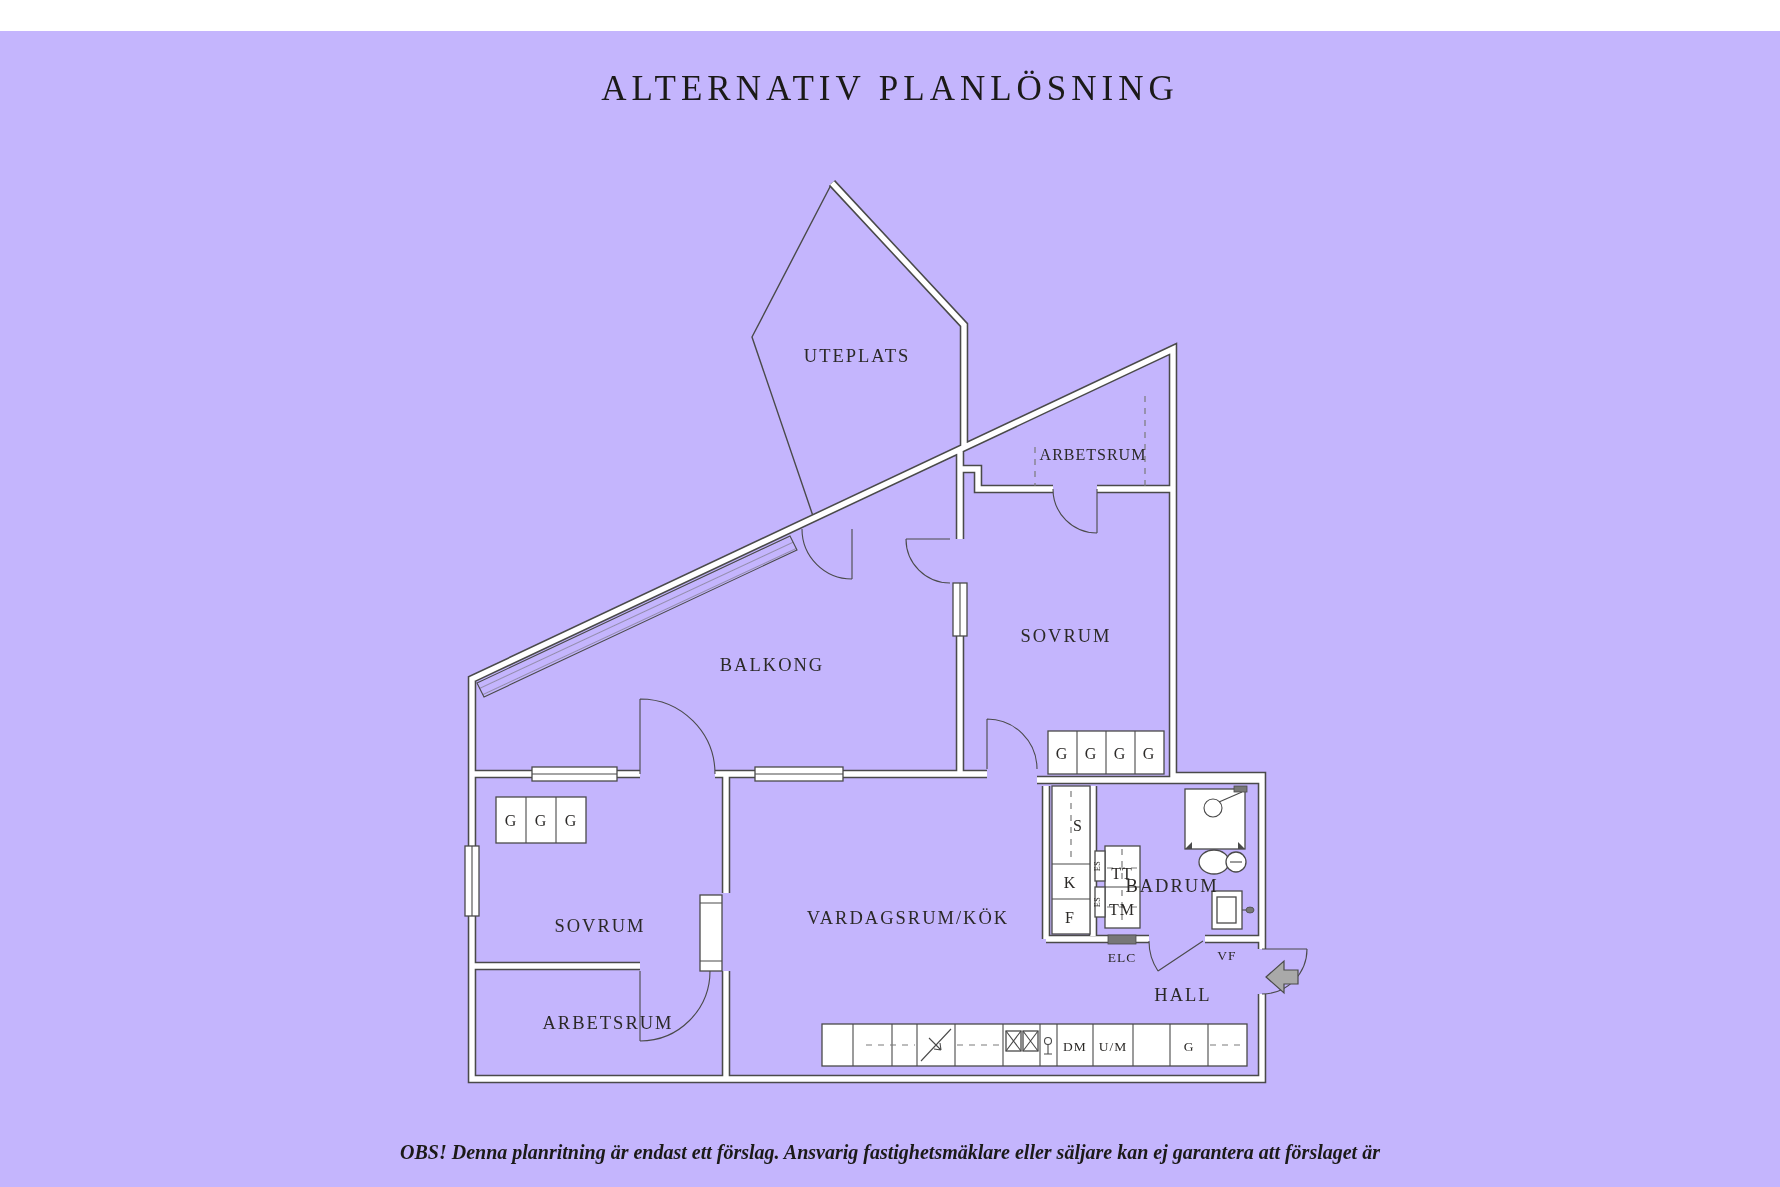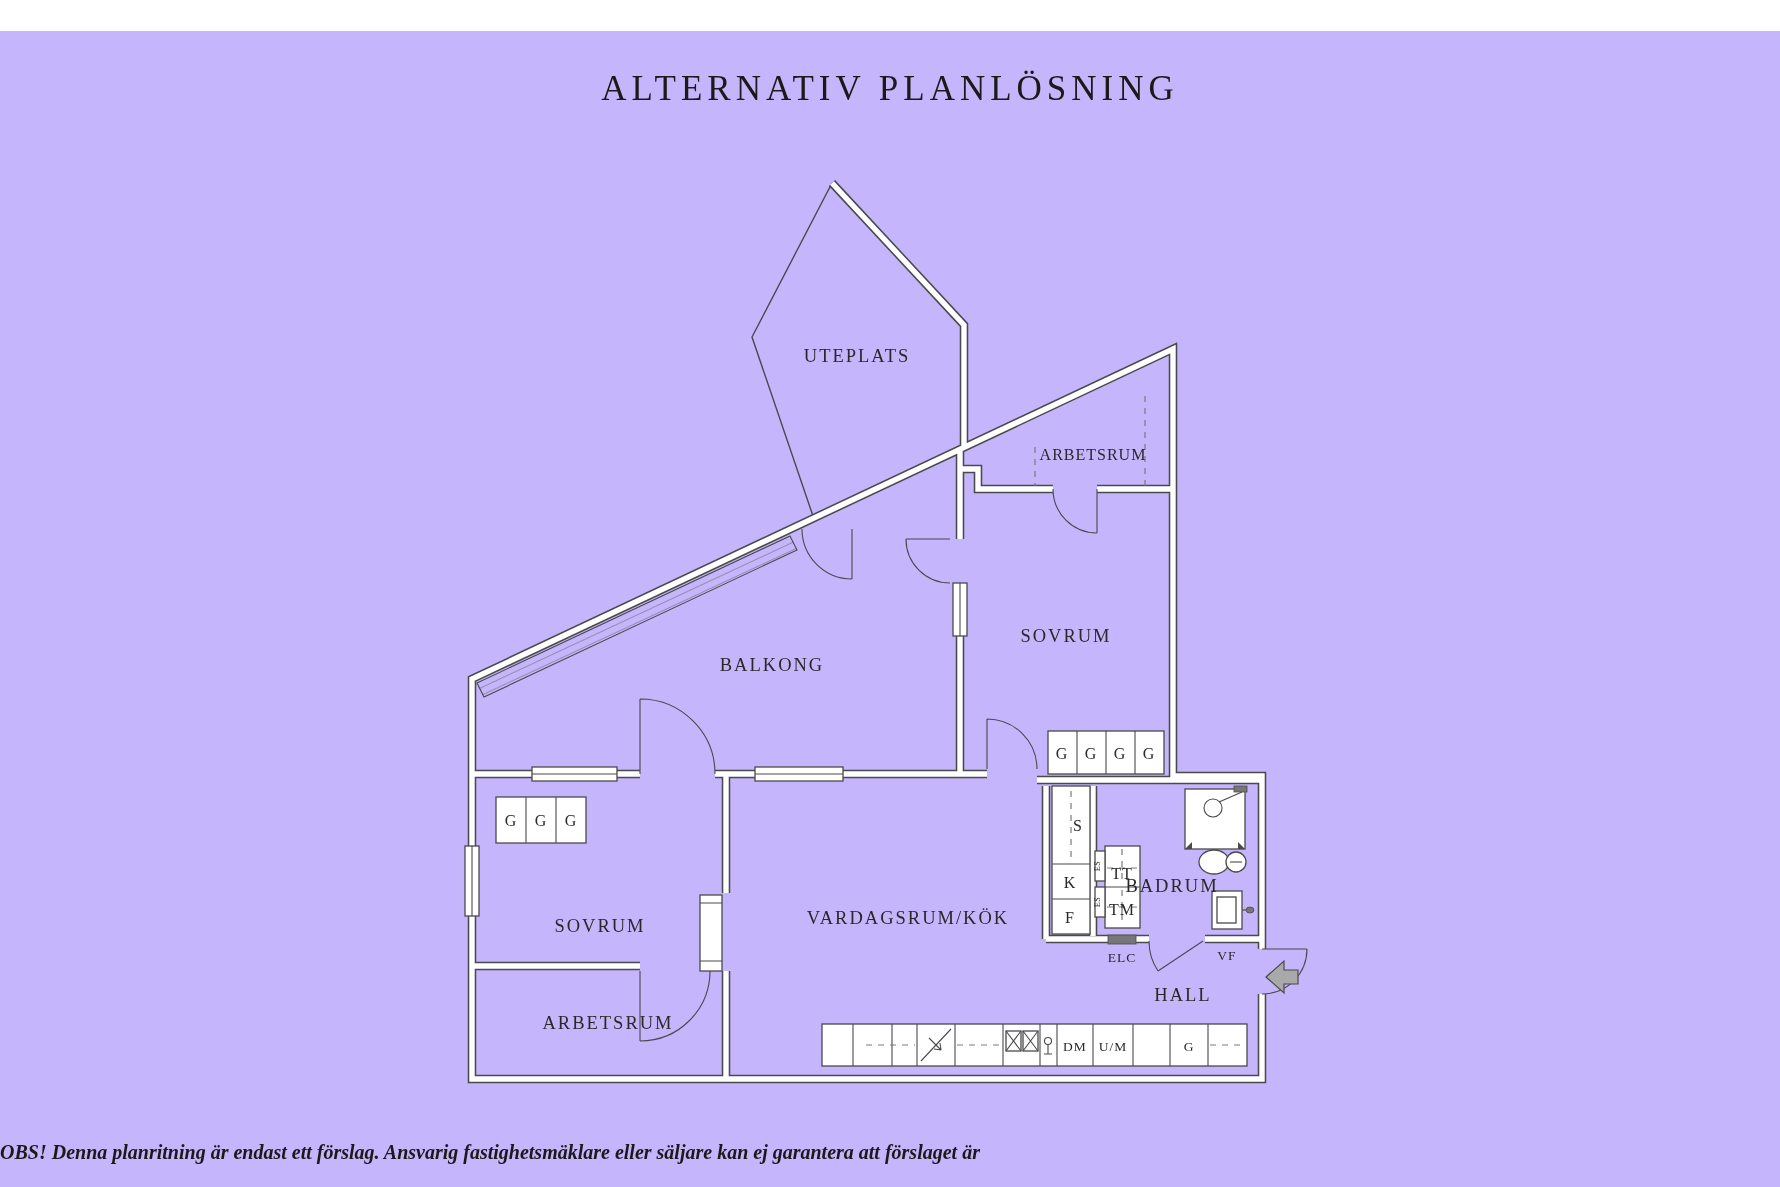--- a/index.html
+++ b/index.html
@@ -1,20 +1,20 @@
 <!DOCTYPE html>
 <html><head>
 <meta charset="utf-8">
 <style>
   html,body{margin:0;padding:0;background:#ffffff;}
   .page{position:relative;width:1780px;height:1187px;background:#c4b5fd;overflow:hidden;
         font-family:"Liberation Serif", serif;margin-top:31px;}
   .title{position:absolute;top:38px;left:0;width:100%;text-align:center;
          font-size:35px;letter-spacing:5px;color:#1b1a18;font-weight:500;}
-  .footer{position:absolute;top:1106px;left:0;width:100%;
+  .footer{position:absolute;top:1106px;left:0;width:100%;text-align:center;
           font-style:italic;font-weight:600;font-size:20px;color:#1b1a18;line-height:30px;}
   svg{position:absolute;left:0;top:0;}
   .wo{fill:none;stroke:#4a4a4a;stroke-width:8.5;stroke-linecap:butt;stroke-linejoin:miter;}
   .wi{fill:none;stroke:#ffffff;stroke-width:5.4;stroke-linecap:butt;stroke-linejoin:miter;}
   .thin{fill:none;stroke:#4a4a4a;stroke-width:1.4;}
   .thin2{fill:none;stroke:#4a4a4a;stroke-width:1.1;}
   .dash{fill:none;stroke:#7a7a7a;stroke-width:1.2;stroke-dasharray:6 6;}
   .winfill{fill:#ffffff;stroke:#4a4a4a;stroke-width:1.3;}
   .fixture{fill:#ffffff;stroke:#4a4a4a;stroke-width:1.3;}
   .darkfill{fill:#777777;stroke:#4a4a4a;stroke-width:0.8;}

